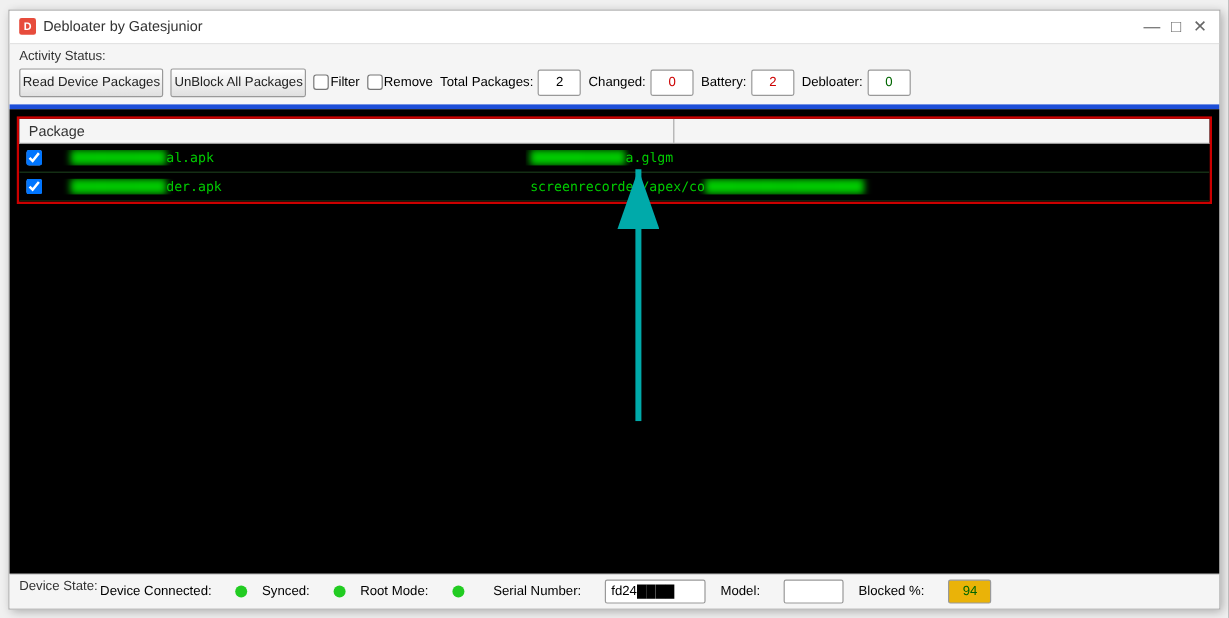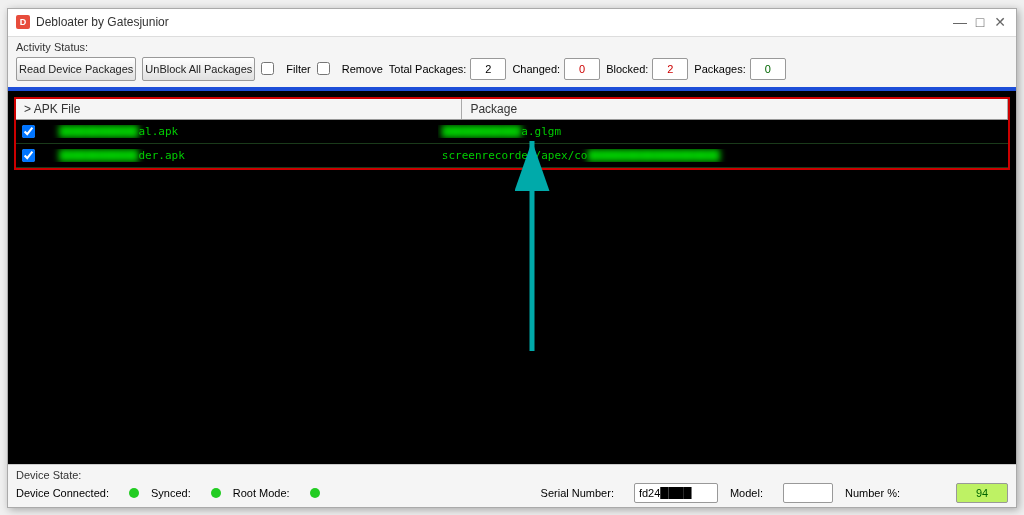--- a/index.html
+++ b/index.html
@@ -93,21 +93,21 @@
       background: linear-gradient(to bottom, #fff, #e0e0e0);
       cursor: pointer;
       font-size: 11px;
       border-radius: 2px;
       white-space: nowrap;
       color: #222;
     }
     .checkbox-label {
       display: flex;
       align-items: center;
-      gap: 12px;
+      gap: 1px;
       font-size: 11px;
       cursor: pointer;
     }
     .counter-group {
       display: flex;
       align-items: center;
       gap: 4px;
       font-size: 11px;
       justify-content: space-between;
     }
@@ -200,21 +200,20 @@
       left: 50%;
       transform: translateX(-20px);
       pointer-events: none;
     }
     .status-bar {
       background: #f5f5f5;
       border-top: 1px solid #ccc;
       padding: 4px 8px;
       flex-shrink: 0;
       display: flex;
-      flex-direction: column;
       gap: 2px;
     }
     .status-label {
       font-size: 11px;
       color: #333;
     }
     .status-row {
       display: flex;
       align-items: center;
       gap: 12px;
@@ -246,30 +245,29 @@
       border: 1px solid #999;
       background: #fff;
       font-size: 11px;
       padding: 0 4px;
       border-radius: 2px;
       width: 50px;
     }
     .battery-box {
       height: 20px;
       border: 1px solid #999;
-      background: #bef264;
+      background: #eab308;
       font-size: 11px;
       padding: 0 4px;
       border-radius: 2px;
-      width: 52px;
+      width: 36px;
       display: flex;
       align-items: center;
       justify-content: center;
       color: #006600;
-      margin-left: 36px;
     }
     .spacer { flex: 1; }
     input[type="checkbox"] { cursor: pointer; }
   </style>
 </head>
 <body>
 
 <div class="window">
 
   <div class="title-bar">
@@ -299,35 +297,34 @@
       </label>
       <div class="counter-group">
         <span>Total Packages:</span>
         <div class="counter-box">2</div>
       </div>
       <div class="counter-group">
         <span>Changed:</span>
         <div class="counter-box red-text">0</div>
       </div>
       <div class="counter-group">
-        <span>Blocked:</span>
+        <span>Battery:</span>
         <div class="counter-box red-text">2</div>
       </div>
       <div class="counter-group">
-        <span>Packages:</span>
+        <span>Debloater:</span>
         <div class="counter-box green-text">0</div>
       </div>
     </div>
   </div>
 
   <div class="main-content">
     <div class="table-border">
 
       <div class="table-header">
-        <div class="table-header-cell col-apk">&gt; APK File</div>
         <div class="table-header-cell col-package">Package</div>
       </div>
 
       <div class="table-body">
 
         <div class="table-row-item">
           <div class="row-checkbox">
             <input type="checkbox" checked="" style="">
           </div>
           <div class="row-apk">
@@ -380,18 +377,18 @@
       <div class="spacer"></div>
       <div class="status-item">
         <span>Serial Number:</span>
         <input class="status-input" type="text" value="fd24████" style="">
       </div>
       <div class="status-item">
         <span>Model:</span>
         <input class="status-input-small" type="text" value="" style="">
       </div>
       <div class="status-item">
-        <span>Number %:</span>
+        <span>Blocked %:</span>
         <div class="battery-box">94</div>
       </div>
     </div>
   </div>
 </div>
 
 </body></html>

